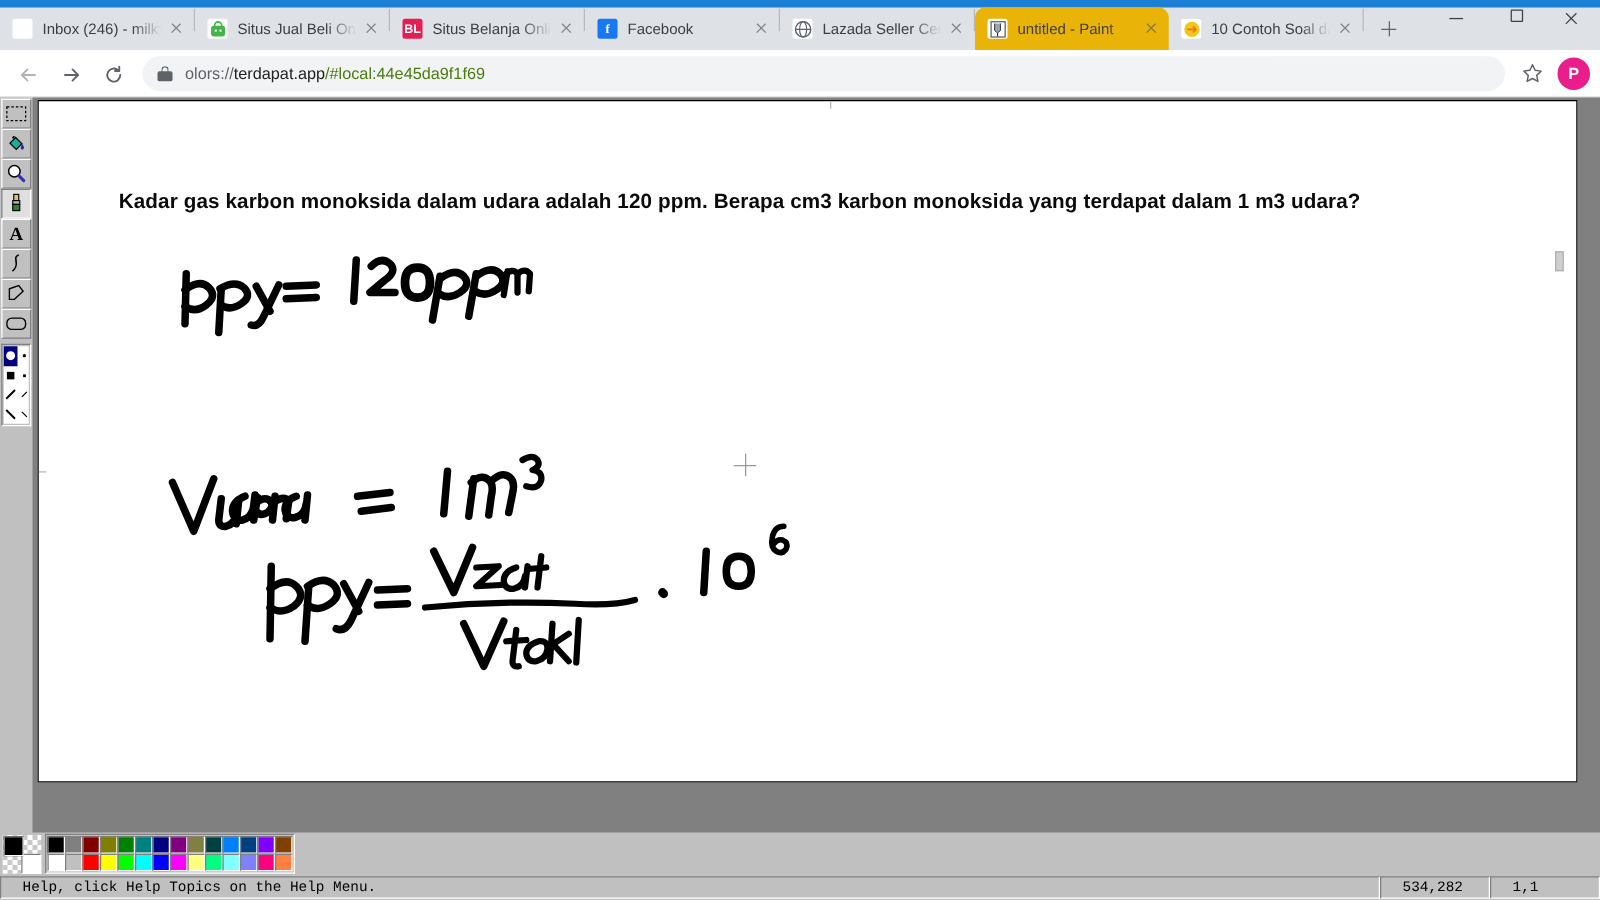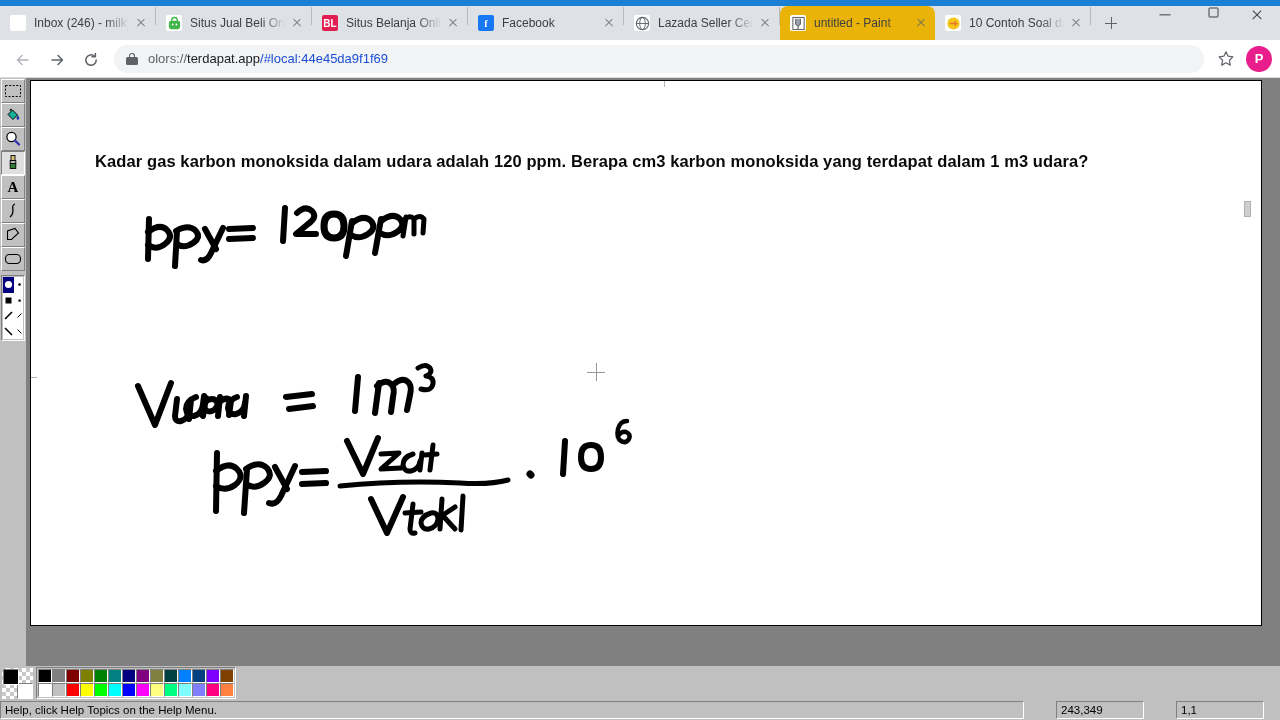--- a/index.html
+++ b/index.html
@@ -137,21 +137,21 @@
   }
   #lock { width:12px; height:14px; position:relative; margin-right:10px; flex:0 0 12px;}
   #lock .body { position:absolute; bottom:1px; left:0; width:12px; height:8px;
                 background:#5f6368; border-radius:1.5px;}
   #lock .shackle{ position:absolute; top:1px; left:3px; width:6px; height:6px;
                 border:1.6px solid #5f6368; border-bottom:none;
                 border-top-left-radius:4px;border-top-right-radius:4px;}
   #urltext { font-size:13px; color:#202124; white-space:nowrap; overflow:hidden;}
   #urltext .scheme { color:#5f6368; }
   #urltext .host { color:#202124; }
-  #urltext .path { color:#1d4ed8; }
+  #urltext .path { color:#4d7c0f; }
   #star { width:28px;height:28px;position:relative;flex:0 0 28px;margin-right:6px;}
   #avatar {
     width:26px;height:26px;border-radius:50%;
     background:#e91e8c; color:#fff; font-size:13px; font-weight:bold;
     display:flex;align-items:center;justify-content:center;flex:0 0 26px;
   }
 
   
   #paint {
     position:absolute; left:0; top:78px; width:1280px; height:642px;
@@ -285,23 +285,23 @@
   
   #statusbar {
     height:20px; background:#c0c0c0;
     display:flex; align-items:stretch;
     font-size:11.5px; color:#000;
     flex:0 0 20px;
   }
   .sbpanel {
     border-top:1px solid #808080; border-left:1px solid #808080;
     border-right:1px solid #ffffff; border-bottom:1px solid #ffffff;
-    display:flex; align-items:center; padding:0 4px;
-    margin:1px 16px;
-    overflow:hidden; white-space:nowrap;
+    display:flex; align-items:center; padding:0 17px;
+    margin:1px 0;
+    overflow:hidden; white-space:nowrap;font-family:Liberation Mono, monospace;
   }
   #sb-main { flex:1 1 auto; margin-left:0px; }
   #sb-coord { width:88px; flex:0 0 88px; }
   #sb-size  { width:88px; flex:0 0 88px; }
 </style>
 </head>
 <body>
 
 <div id="browser">
 
@@ -676,17 +676,17 @@
           <div class="swatch" style="background: rgb(128, 128, 255);"></div>
           <div class="swatch" style="background: rgb(128, 0, 255);"></div>
           <div class="swatch" style="background: rgb(255, 0, 128);"></div>
           <div class="swatch" style="background: rgb(128, 64, 0);"></div>
           <div class="swatch" style="background: rgb(255, 128, 64);"></div>
         </div>
     </div>
 
     <div id="statusbar">
       <div class="sbpanel" id="sb-main">Help, click Help Topics on the Help Menu.</div>
-      <div class="sbpanel" id="sb-coord">243,349</div>
+      <div class="sbpanel" id="sb-coord">534,282</div>
       <div class="sbpanel" id="sb-size">1,1</div>
     </div>
   </div>
 </div>
 
 </body></html>

